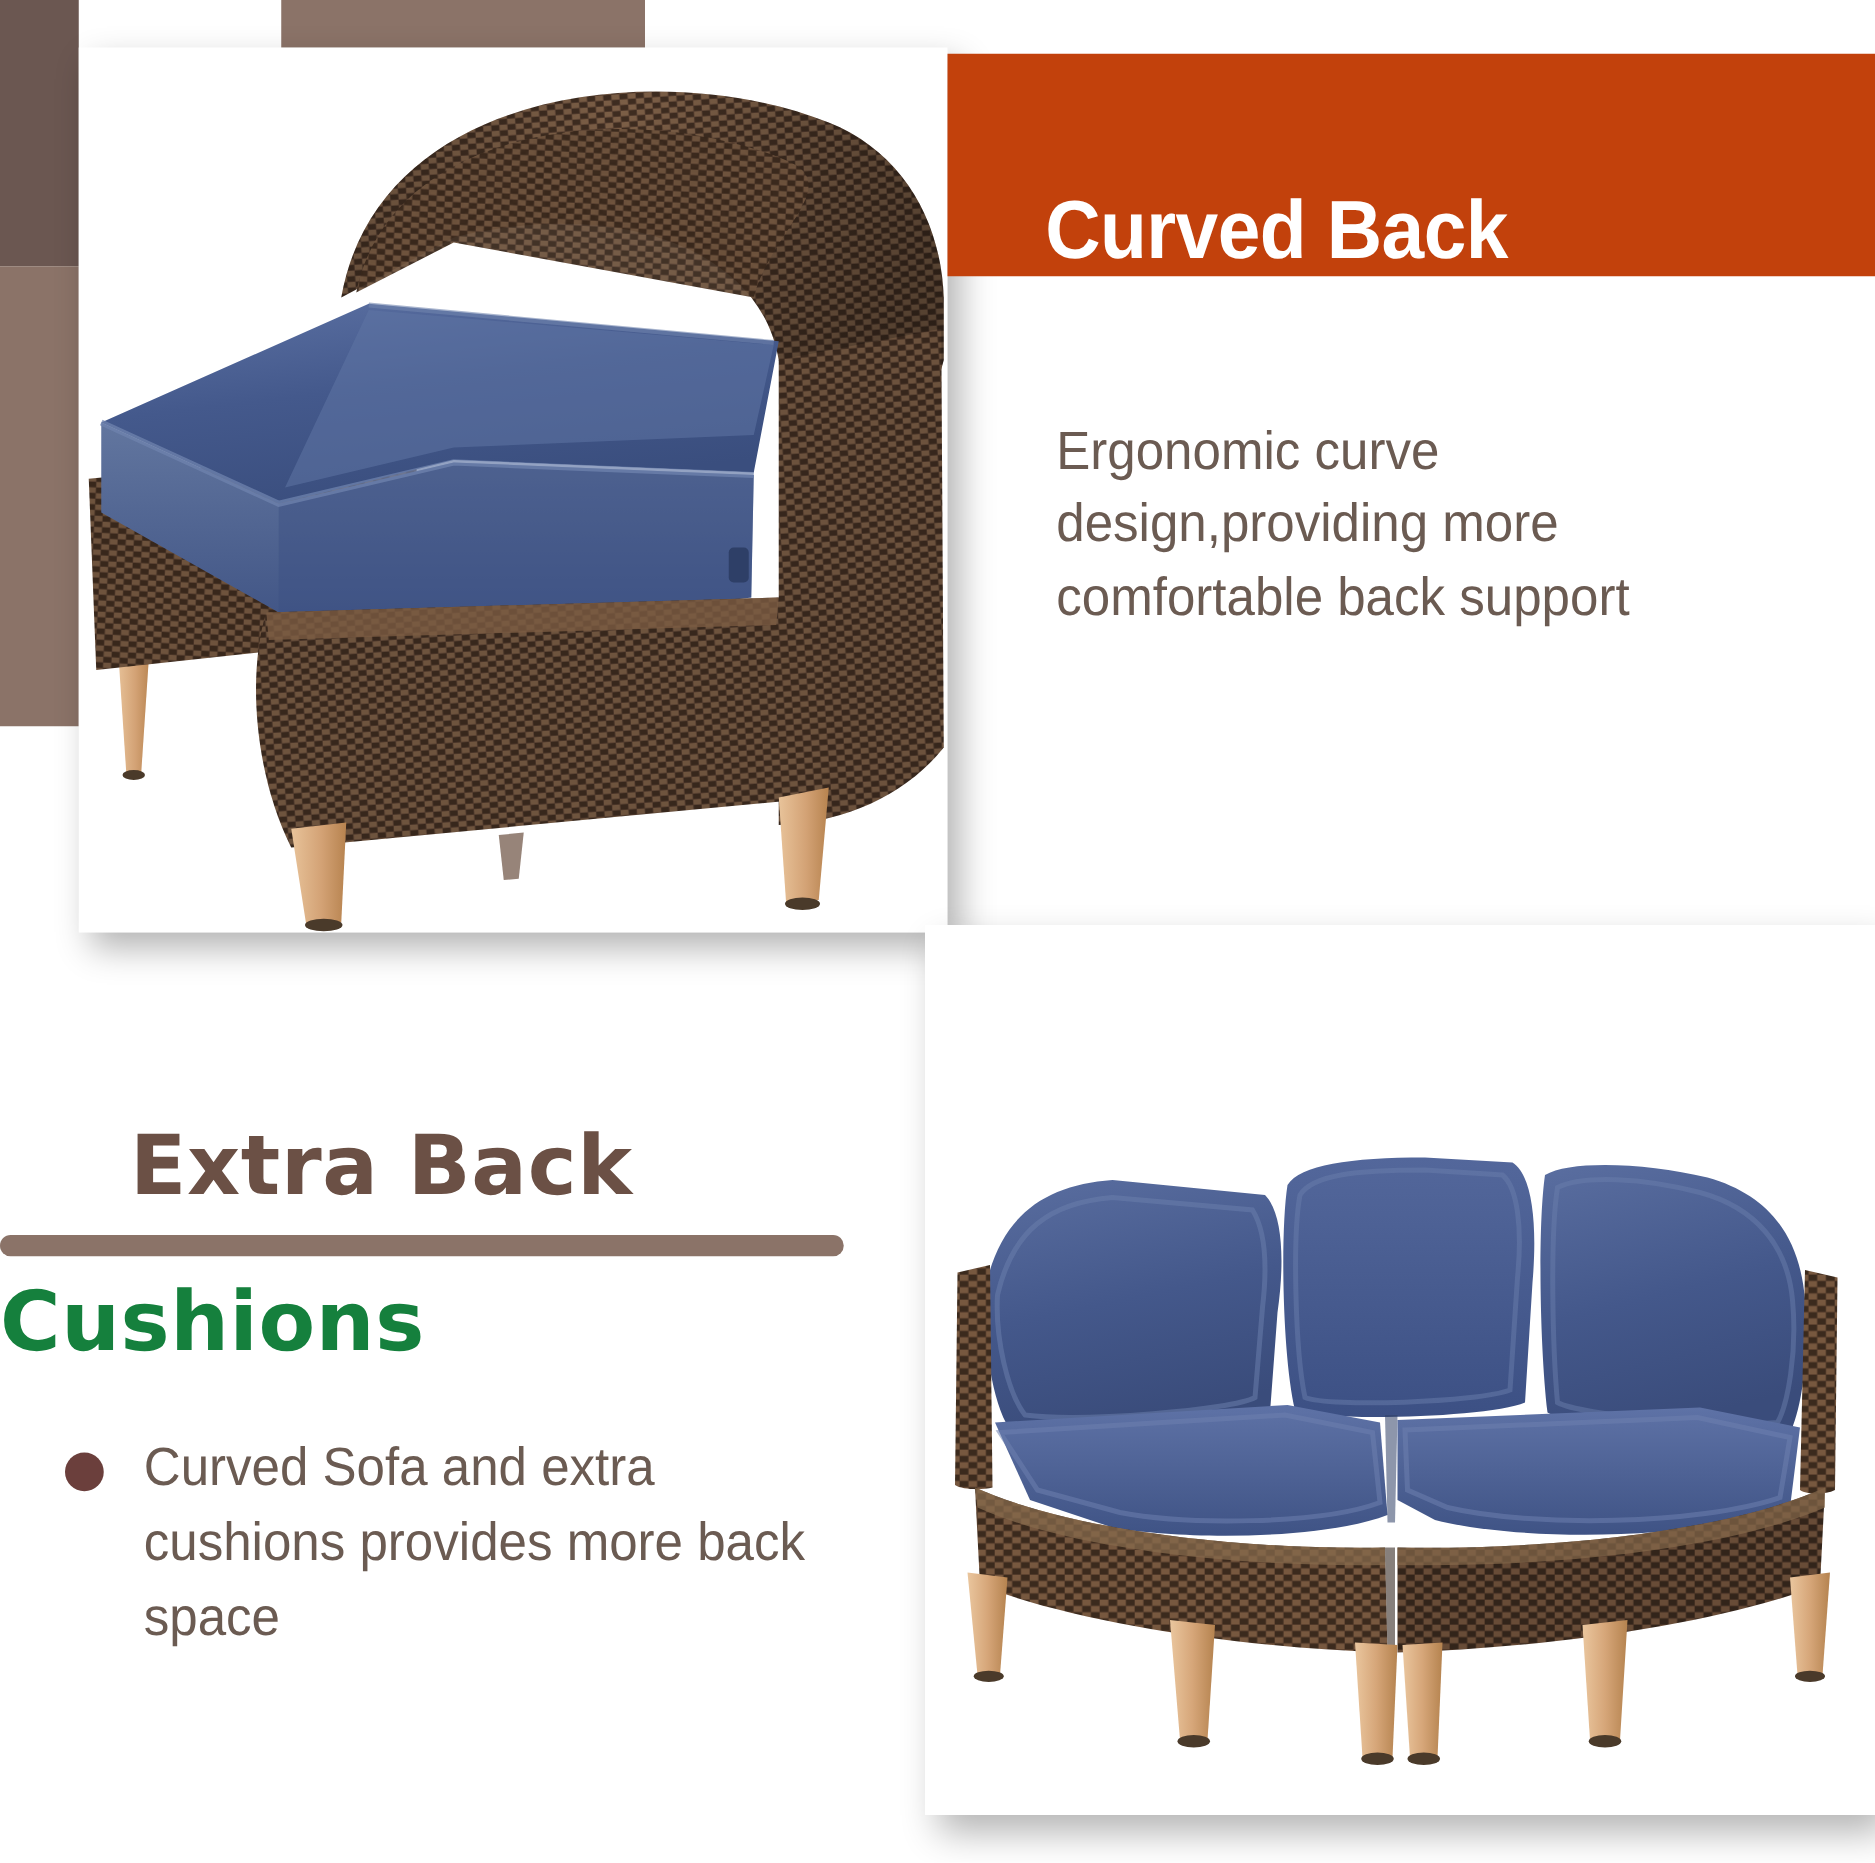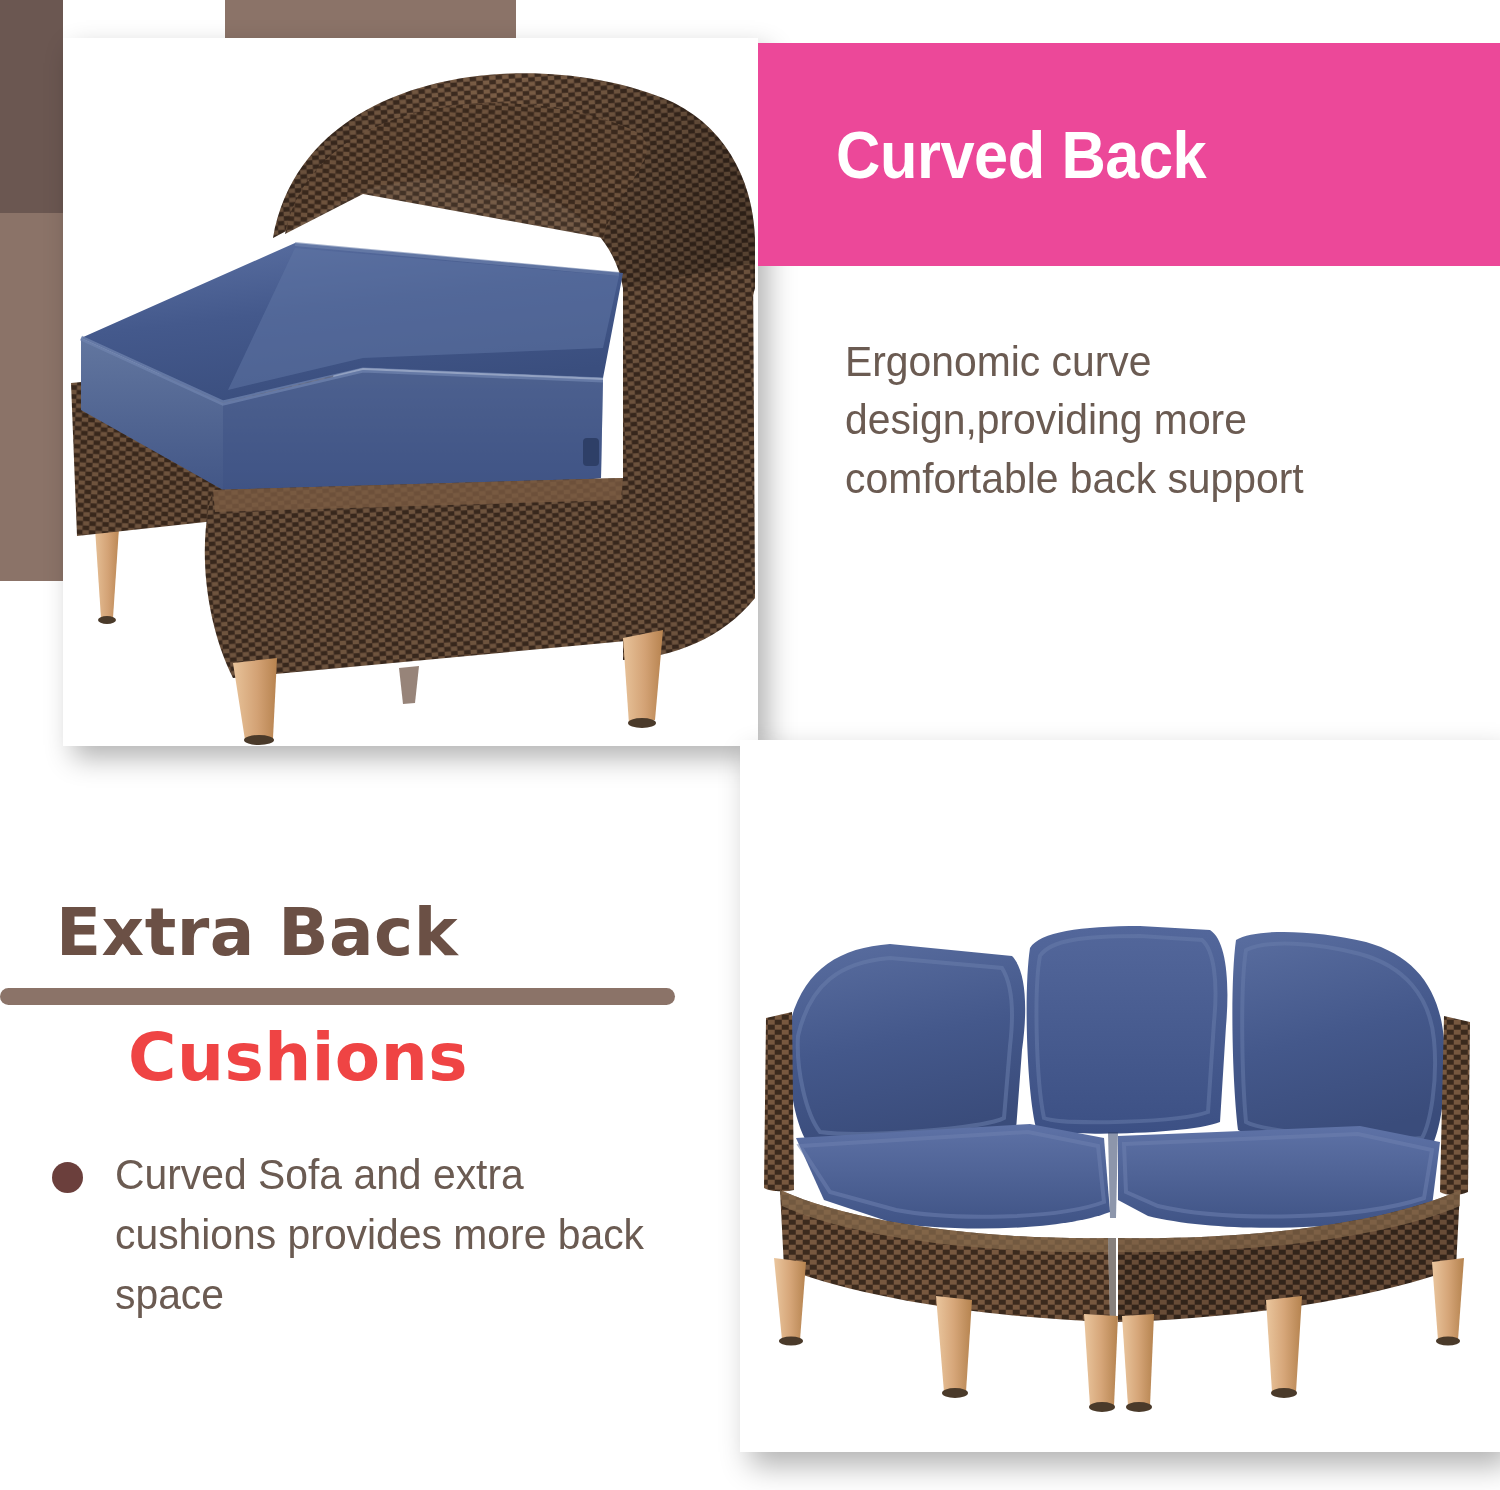--- a/index.html
+++ b/index.html
@@ -35,23 +35,23 @@
     left:63px; top:38px; width:695px; height:708px;
     box-shadow: 10px 12px 26px rgba(0,0,0,0.30);
   }
   .photo-card.bottom{
     left:740px; top:740px; width:760px; height:712px;
     box-shadow: 10px 14px 28px rgba(0,0,0,0.30);
   }
 
   
   .banner{
-    position:absolute; left:758px; top:43px; width:742px; height:223px;
-    background:#ec4899;
-    display:flex; align-items:center;
+    position:absolute; left:758px; top:43px; width:742px; height:178px;
+    background:#c2410c;
+    display:flex; align-items:flex-end;
   }
   .banner-title{
     color:#FFFFFF;
     font-size:66px;
     font-weight:bold;
     letter-spacing:-0.5px;
     padding-left:84px;
     font-family:"Liberation Sans", sans-serif;
     transform:scaleX(0.93);
     transform-origin:left center;
@@ -70,37 +70,36 @@
     transform-origin:left top;
   }
 
   
   .heading-block{ position:absolute; left:0; top:900px; width:700px; }
   .heading-line1{
     color:#6B5045;
     font-size:66px;
     font-weight:bold;
     letter-spacing:0.5px;
-    padding-left:56px;
+    padding-left:104px;
     line-height:1.0;
     font-family:"DejaVu Sans", sans-serif;
   }
   .heading-rule{
     margin-top:22px;
     margin-left:0;
     width:675px; height:17px;
     background:#8B7368;
     border-radius:9px;
   }
   .heading-line2{
-    color:#ef4444;
+    color:#15803d;
     font-size:66px;
     font-weight:bold;
     letter-spacing:0.5px;
-    padding-left:128px;
     margin-top:20px;
     line-height:1.0;
     font-family:"DejaVu Sans", sans-serif;
   }
 
   
   .bullet-row{
     position:absolute; left:52px; top:1144px; width:660px;
     display:flex; align-items:flex-start;
   }

